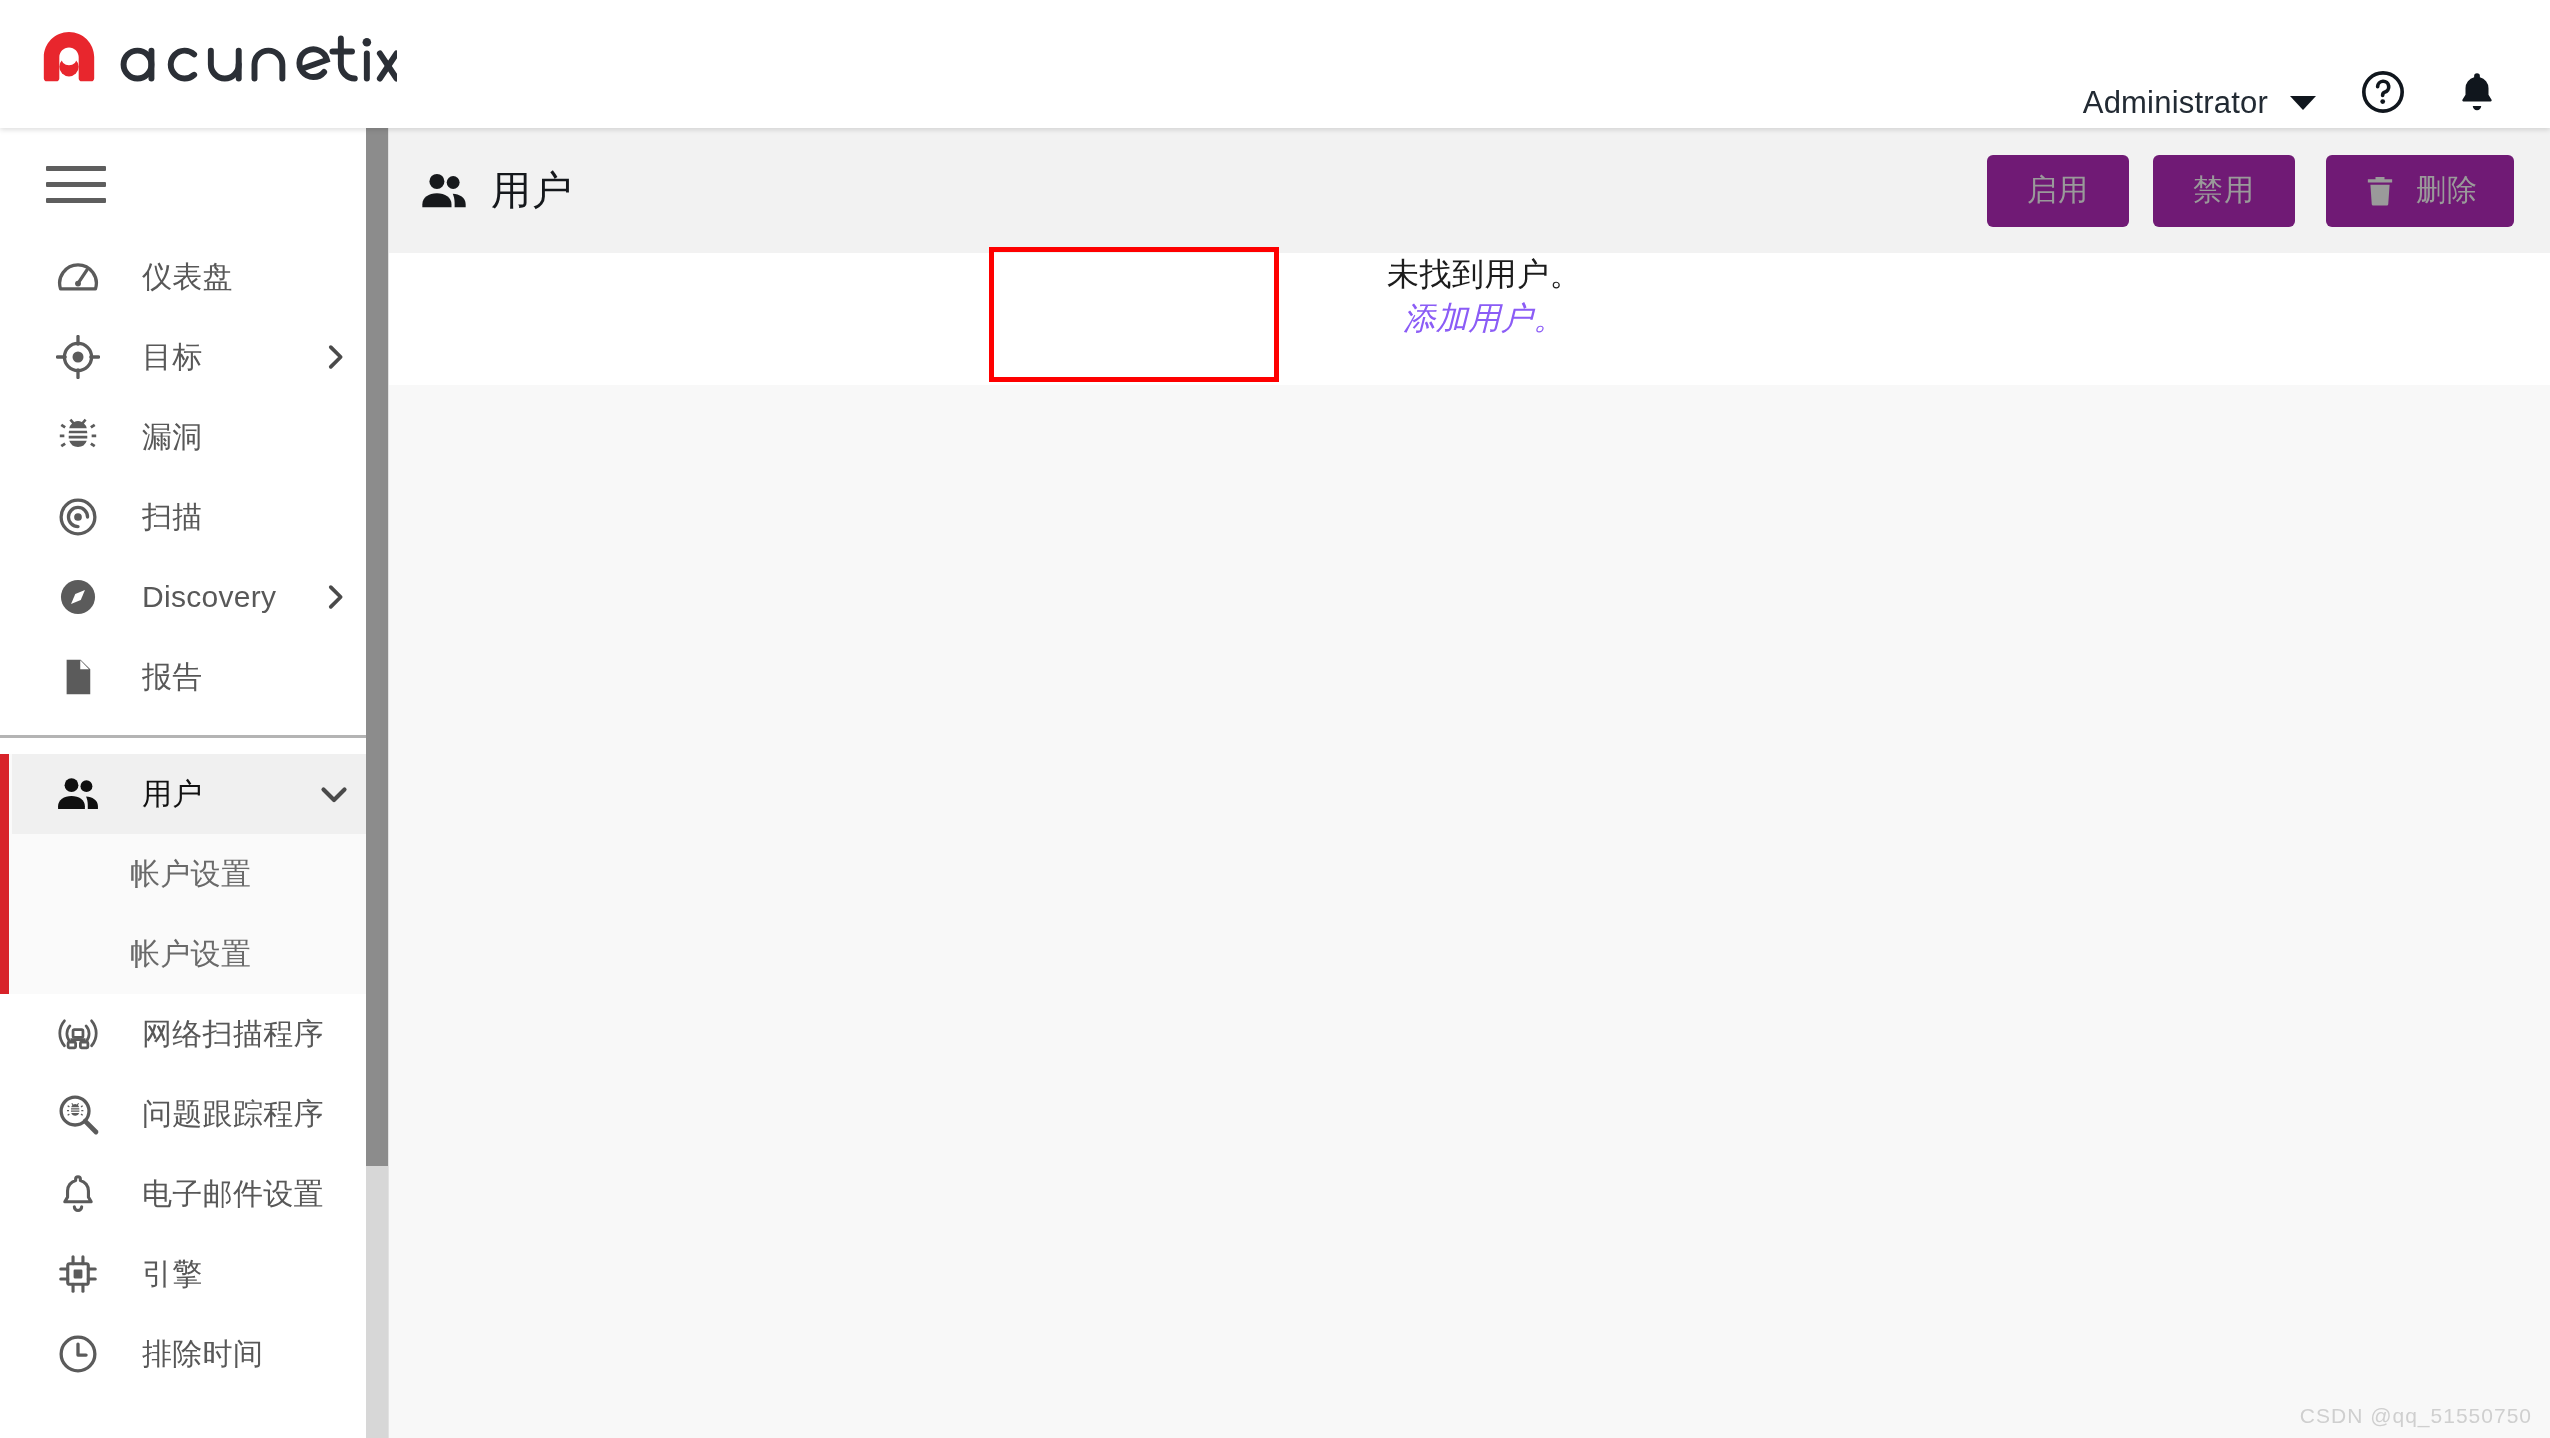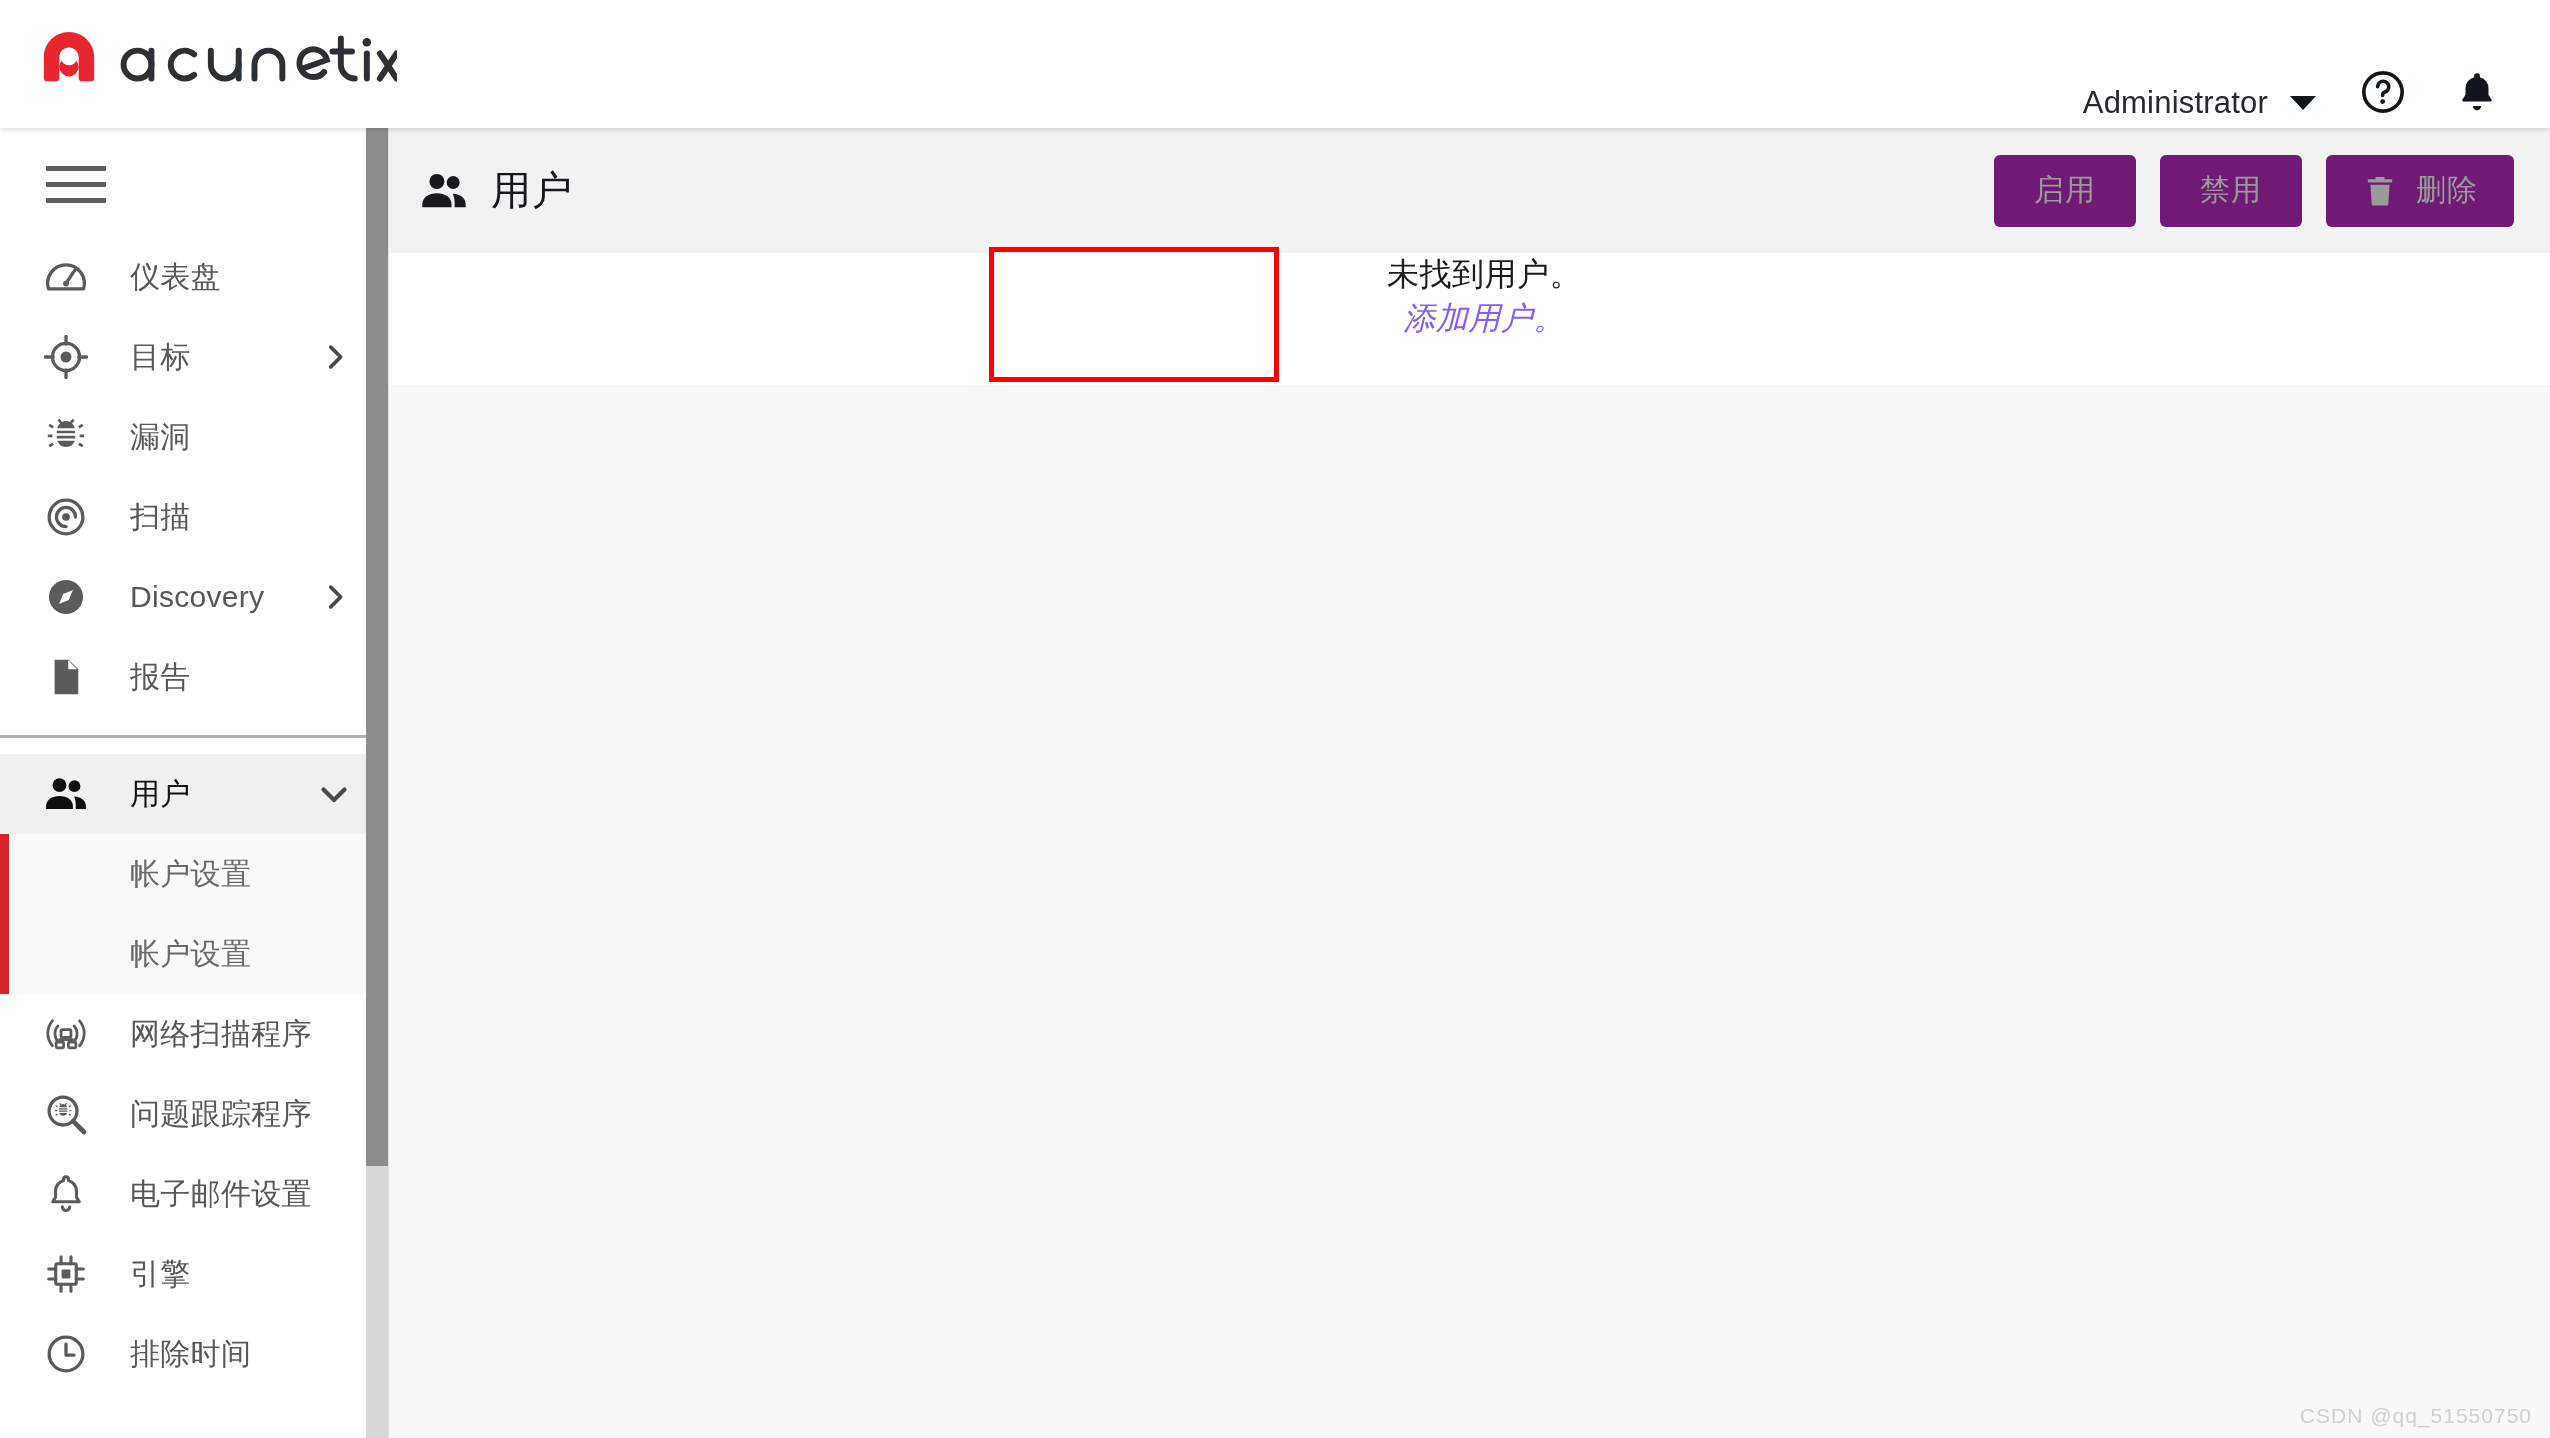--- a/index.html
+++ b/index.html
@@ -115,20 +115,21 @@
   .nav-group { padding: 0; }
   .nav-item {
     position: relative;
     display: flex;
     align-items: center;
     height: 80px;
     padding-left: 40px;
     padding-right: 36px;
     cursor: pointer;
     box-sizing: border-box;
+    margin-left: 12px;
   }
   .nav-item .nav-icon {
     width: 52px;
     min-width: 52px;
     height: 52px;
     display: flex;
     align-items: center;
     justify-content: center;
     color: #5b5b5b;
   }
@@ -251,21 +252,21 @@
     color: #9a9a9a;
     font-size: 30px;
     font-family: inherit;
     display: flex;
     align-items: center;
     justify-content: flex-start;
     gap: 18px;
     cursor: default;
     letter-spacing: 1px;
   }
-  .btn.wide { padding: 0 36px; }
+  .btn.wide { padding: 0 36px; margin-left: 7px; }
   .btn .btn-icon { display: flex; align-items: center; color: #9a9a9a; }
 
   .content-card {
     position: relative;
     background: #ffffff;
     height: 132px;
     display: flex;
     align-items: center;
     padding-left: 30px;
     box-sizing: border-box;

